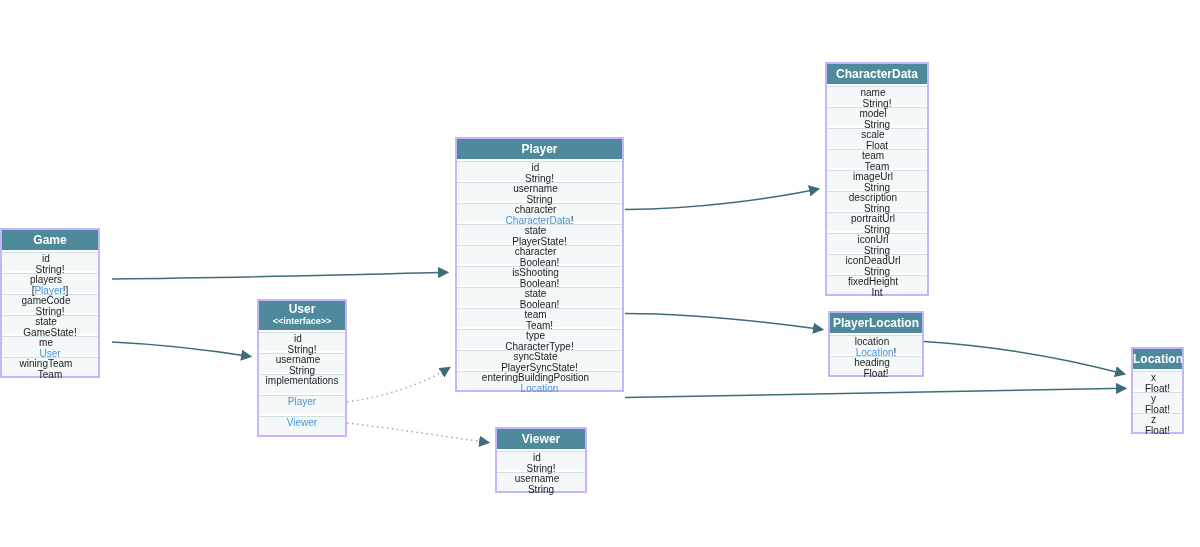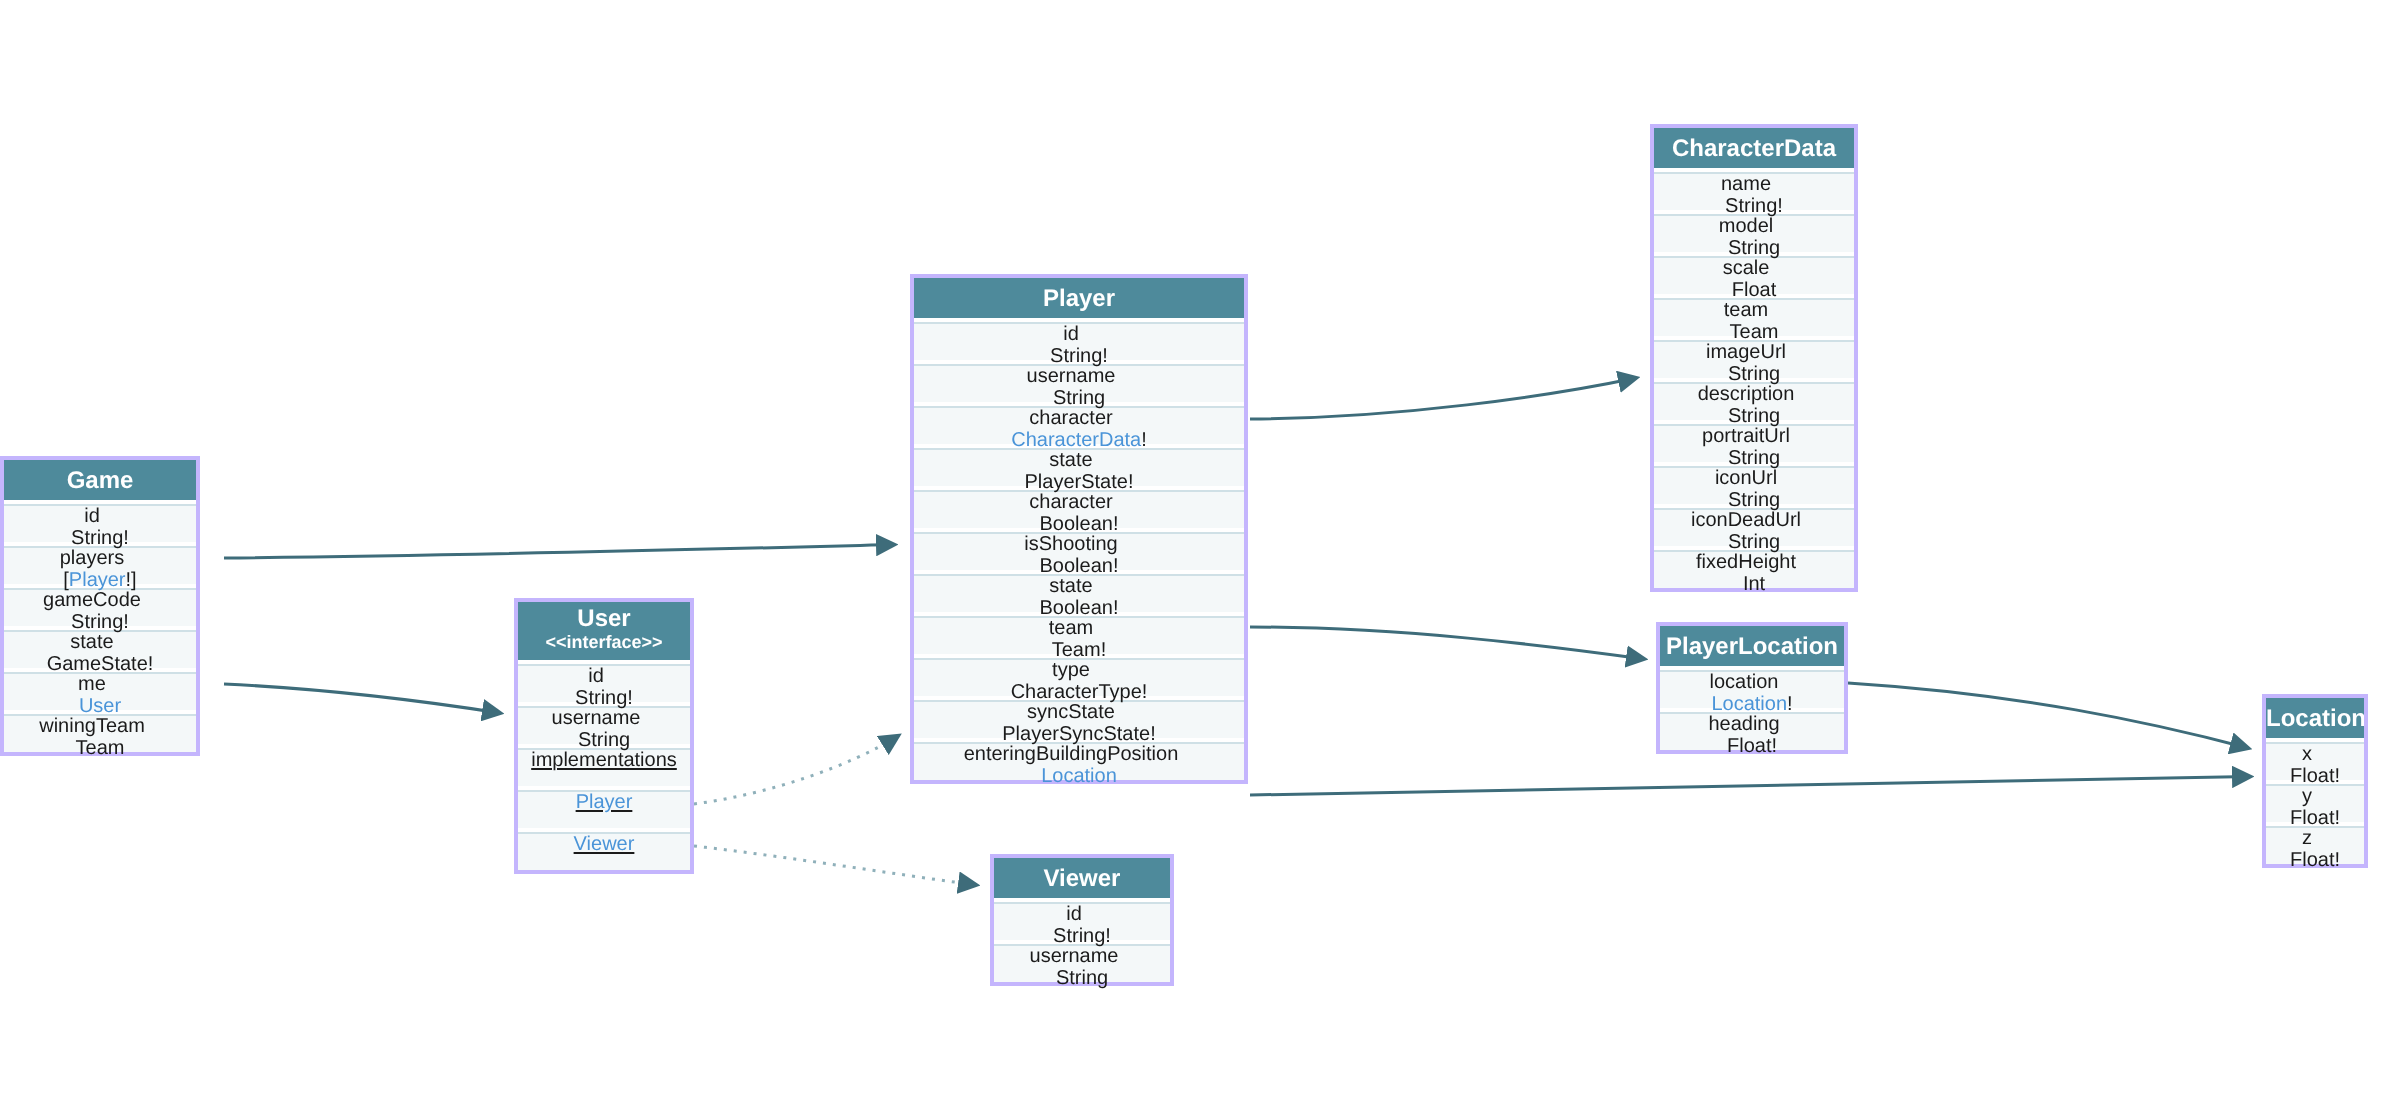--- a/index.html
+++ b/index.html
@@ -22,21 +22,21 @@
   .row{
     display:flex;justify-content:space-between;align-items:center;
     box-sizing:border-box;height:19px;margin-top:2px;padding:0 5px;
     font-size:10px;color:#1b1b1b;background:#f4f8f9;
     border-top:1px solid #cfe0e6;white-space:nowrap;flex-direction:column;
   }
   .row:first-child{height:21px;margin-top:0;border-top:none;}
   .row .fname{margin-right:8px;}
   .row .ftype{text-align:center;}
   .link{color:#4a94d8;}
-  .row.leftonly{justify-content:flex-start;text-decoration:underline;}
+  .row.leftonly{justify-content:flex-start;}
 </style>
 </head>
 <body>
 
 <div class="canvas">
   <svg class="edges" viewBox="0 0 1200 547" xmlns="http://www.w3.org/2000/svg">
     <defs>
       <marker id="arrow" viewBox="0 0 10 10" refX="8" refY="5" markerWidth="7.5" markerHeight="7.5" orient="auto-start-reverse">
         <path d="M0,0 L10,5 L0,10 z" fill="#3e6c7a"></path>
       </marker>

